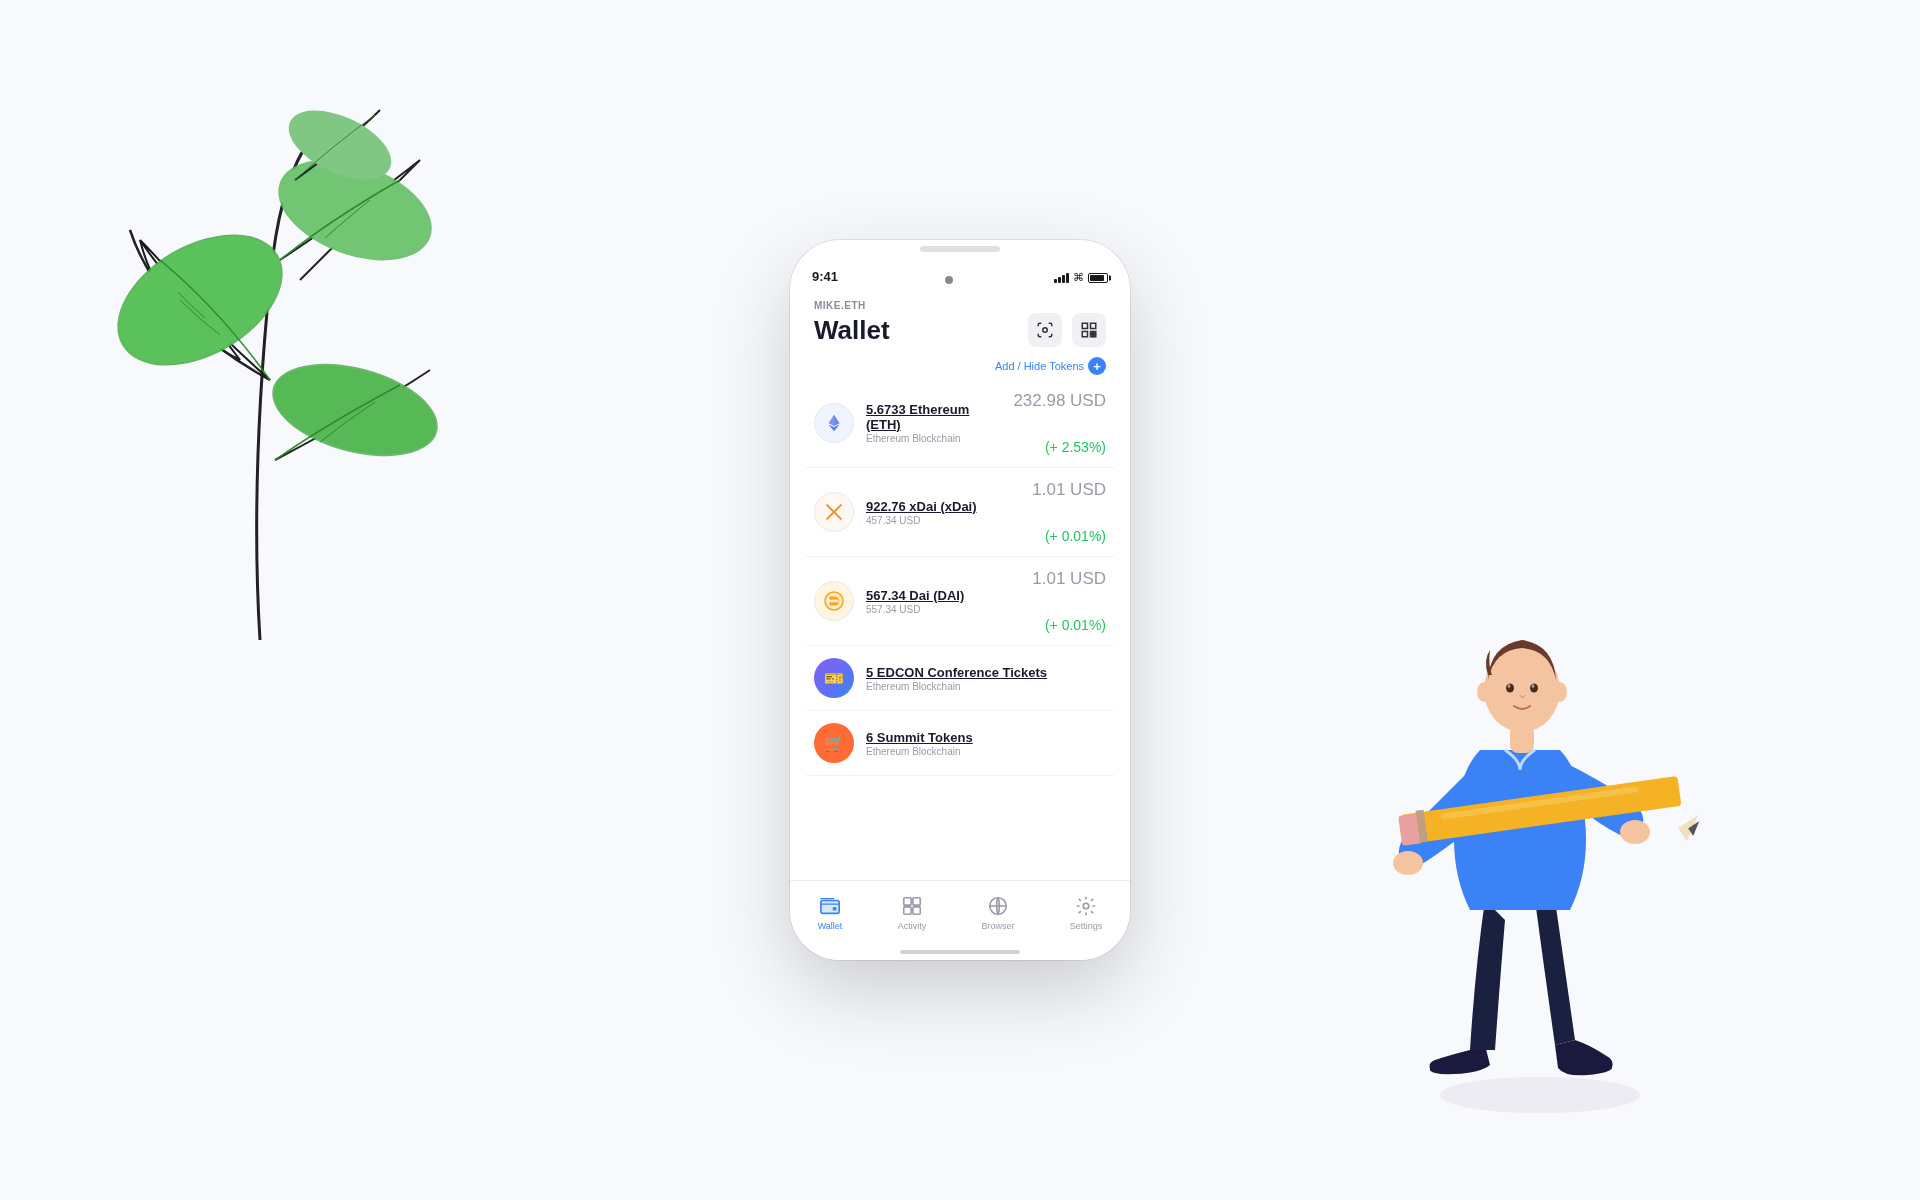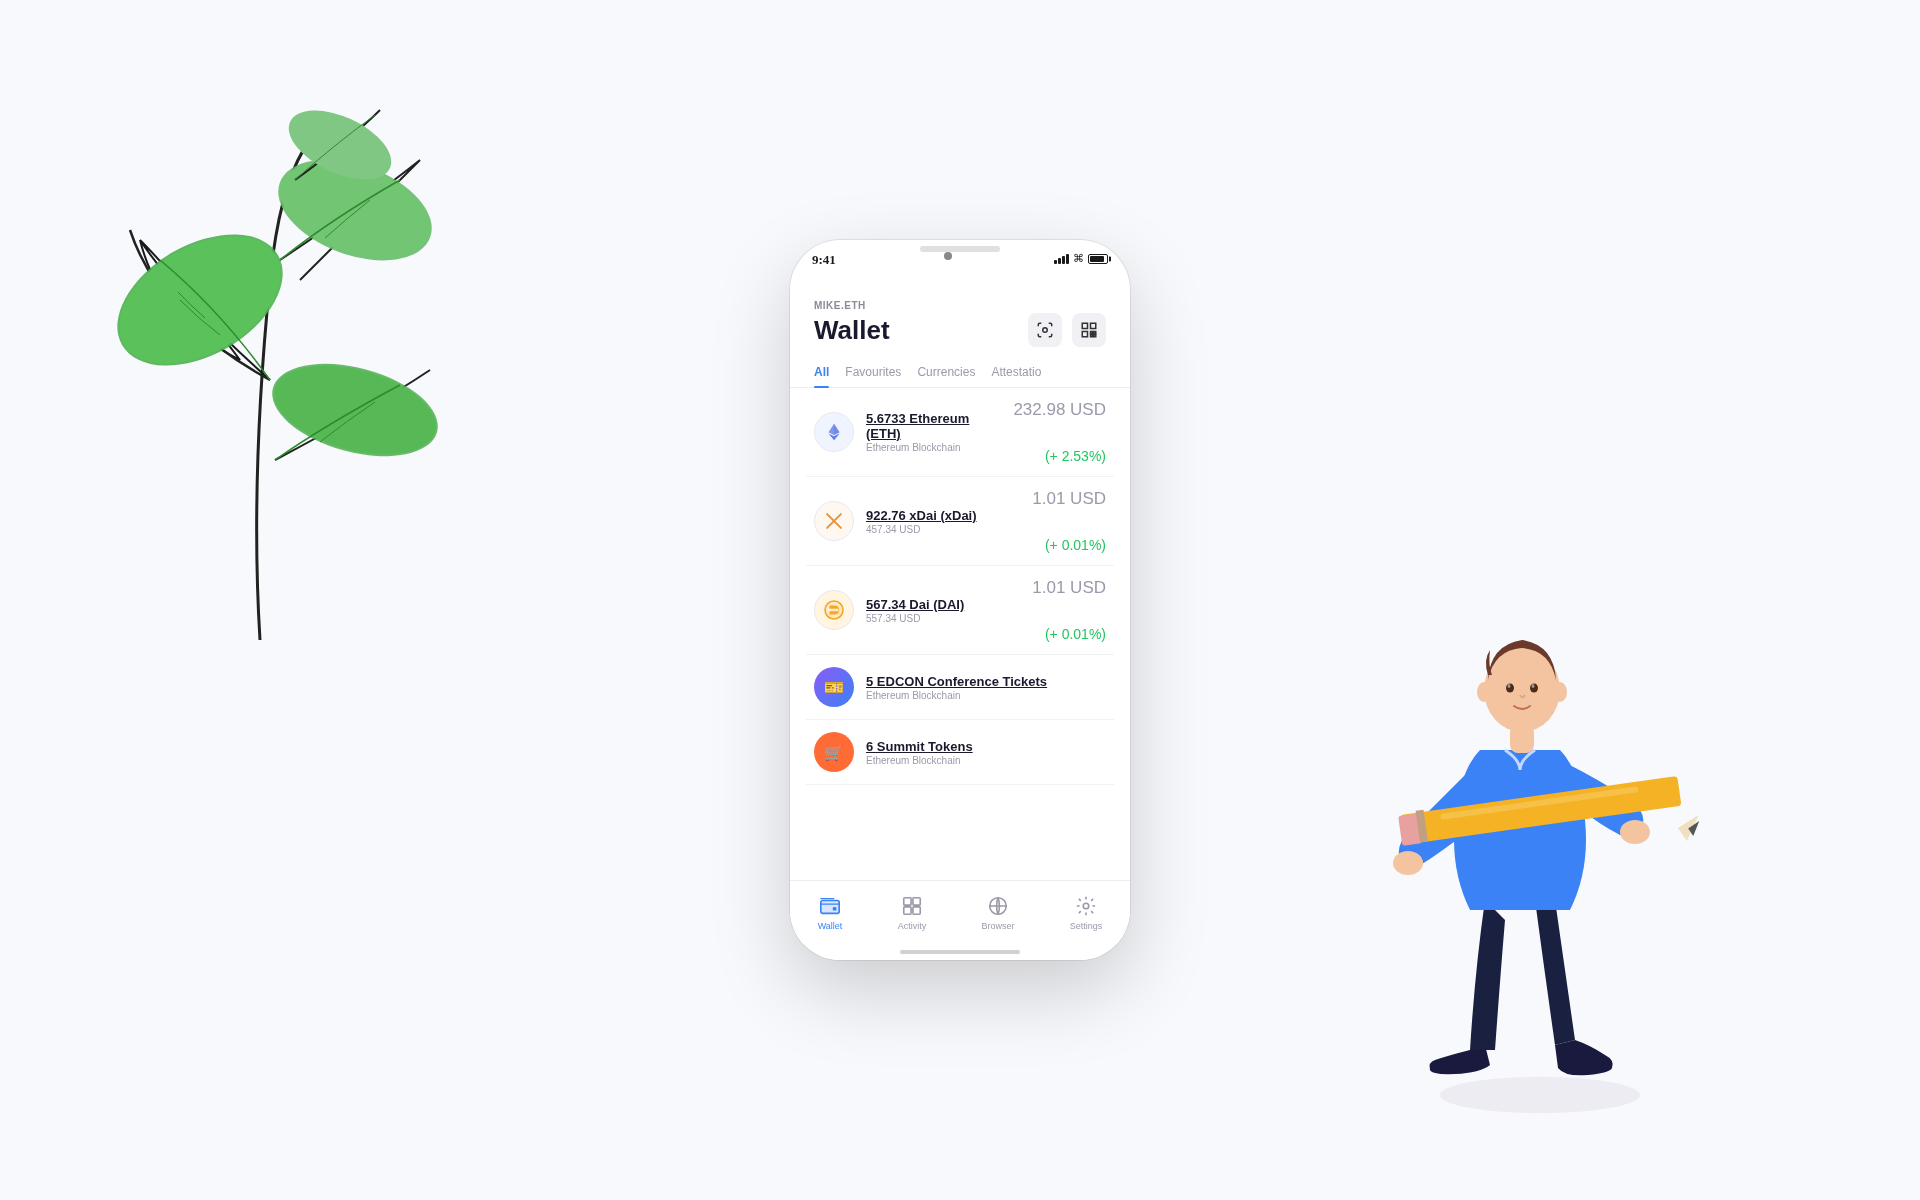--- a/index.html
+++ b/index.html
@@ -49,25 +49,24 @@
     }
 
     
     .phone-notch {
       position: absolute;
       top: 0;
       left: 0;
       right: 0;
       height: 44px;
       display: flex;
-      align-items: flex-start;
+      align-items: flex-end;
       justify-content: space-between;
       padding: 12px 22px 0;
       z-index: 20;
-      font-family: Liberation Serif, serif;
     }
 
     .phone-time {
       font-size: 13px;
       font-weight: 600;
       color: #1a1a1a;
     }
 
     .phone-notch-pill {
       position: absolute;
@@ -487,27 +486,27 @@
                 <rect x="14" y="14" width="3" height="3"></rect>
                 <rect x="18" y="14" width="3" height="3"></rect>
                 <rect x="14" y="18" width="3" height="3"></rect>
                 <rect x="18" y="18" width="3" height="3"></rect>
               </svg>
             </div>
           </div>
         </div>
       </div>
 
-      <div class="tabs">
-        <div class="tab active">All</div>
-        <div class="tab">Favourites</div>
-        <div class="tab">Currencies</div>
-        <div class="tab">Attestatio</div>
+
+      <div class="add-tokens">
+        <div class="add-tokens-btn">
+          <span>Add / Hide Tokens</span>
+          <div class="add-tokens-circle">+</div>
+        </div>
       </div>
-
 
       <div class="token-list">
 
         <div class="token-item">
           <div class="token-icon eth-icon">
             <svg width="22" height="22" viewBox="0 0 32 32" fill="none">
               <path d="M16 4L8 16.5L16 20.5L24 16.5L16 4Z" fill="#627eea" opacity="0.8"></path>
               <path d="M16 22L8 18L16 28L24 18L16 22Z" fill="#627eea"></path>
               <path d="M16 4L16 20.5L24 16.5L16 4Z" fill="#627eea" opacity="0.5"></path>
               <path d="M16 22L16 28L24 18L16 22Z" fill="#627eea" opacity="0.5"></path>

